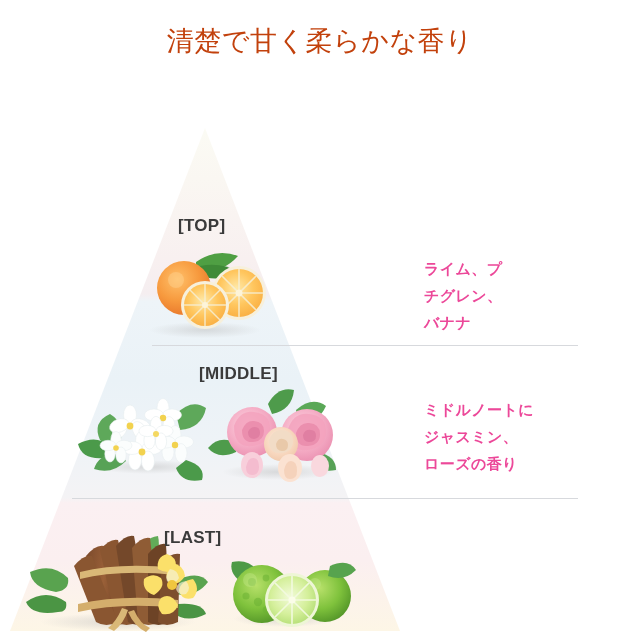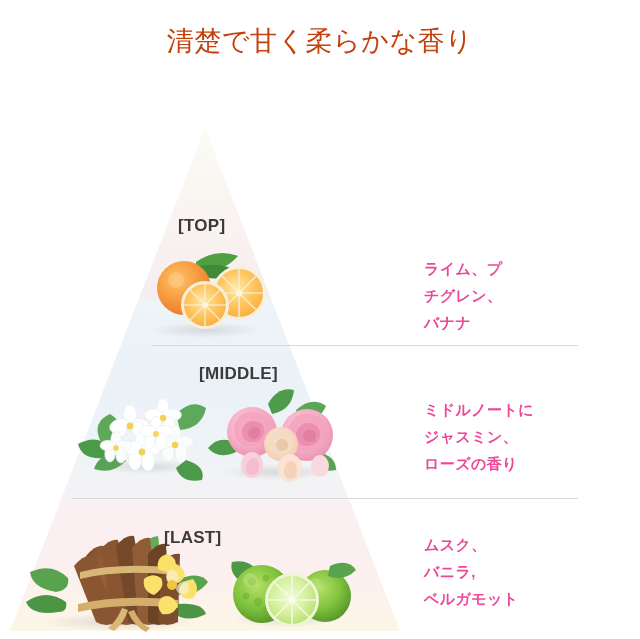--- a/index.html
+++ b/index.html
@@ -377,17 +377,14 @@
   <div class="tier-label label-top">[TOP]</div>
   <div class="tier-label label-middle">[MIDDLE]</div>
   <div class="tier-label label-last">[LAST]</div>
 
   <div class="note-desc desc-top">ライム、プ
 チグレン、
 バナナ</div>
   <div class="note-desc desc-middle">ミドルノートに
 ジャスミン、
 ローズの香り</div>
-  <div class="note-desc desc-last">ムスク、
-バニラ,
-ベルガモット</div>
 
 </div>
 
 </body></html>

